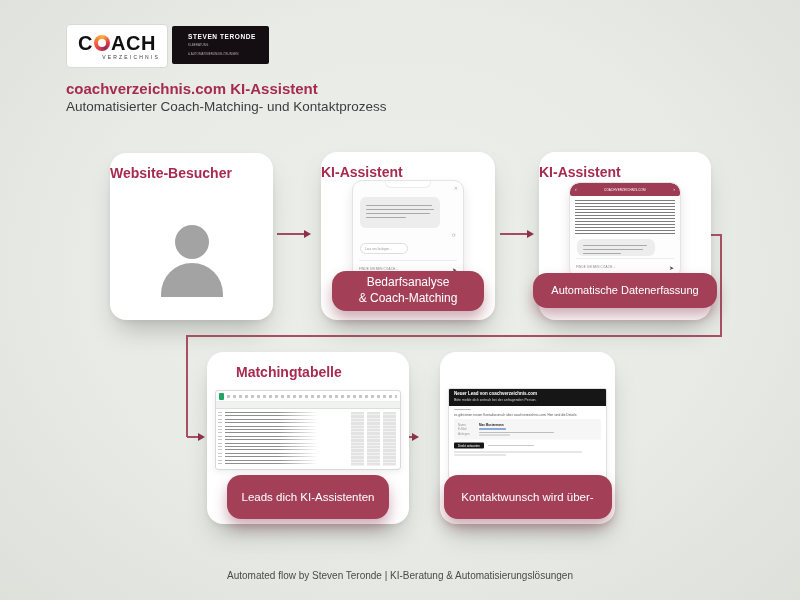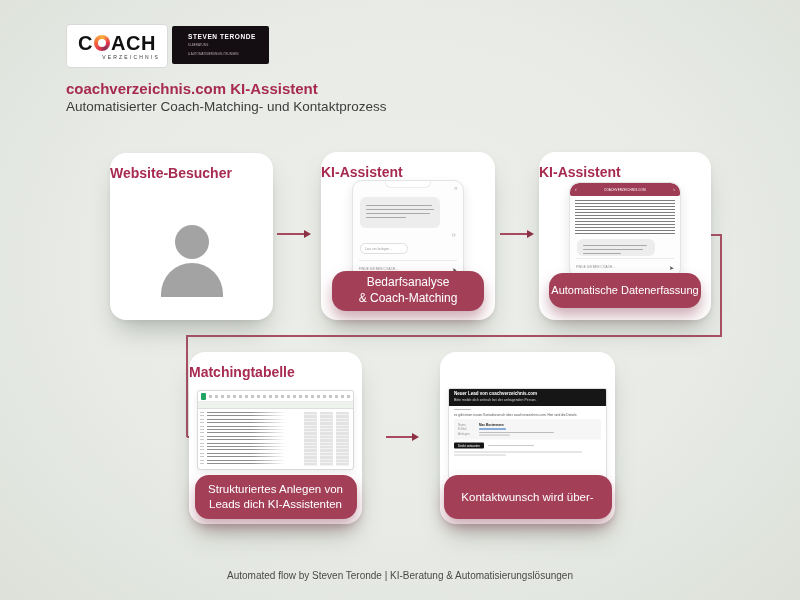--- a/index.html
+++ b/index.html
@@ -190,43 +190,42 @@
       <div class="bubble" style="left:7px;top:56px;width:78px;height:17px;padding:3px 6px;">
         <div class="bl" style="width:64px;"></div>
         <div class="bl" style="width:60px;"></div>
         <div class="bl" style="width:38px;"></div>
       </div>
       <div class="input-row">
         <span class="input-ph">FINDE DEINEN COACH...</span>
         <span class="send">➤</span>
       </div>
     </div>
-    <div class="badge" style="bottom:12px;width:152px;height:35px;font-size:11px;">
+    <div class="badge" style="bottom:12px;width:184px;height:35px;font-size:11px;">
       <span>Automatische Datenerfassung</span>
     </div>
   </div>
 
-  <div class="card" style="left:189px;top:352px;width:173px;height:172px;">
+  <div class="card" style="left:207px;top:352px;width:173px;height:172px;padding-left:29px;">
     <div class="card-title">Matchingtabelle</div>
     <div class="sheet">
       <div class="sheet-toolbar">
         <div class="gs-icon"></div>
         <div class="tool-stripes"></div>
       </div>
       <div class="sheet-header"></div>
       <div class="sheet-body">
         <div class="rownum"></div>
         <div class="rows-left"></div>
         <div class="col-gray" style="right:36px;"></div>
         <div class="col-gray" style="right:20px;"></div>
         <div class="col-gray" style="right:4px;"></div>
       </div>
     </div>
     <div class="badge" style="bottom:5px;width:162px;height:44px;font-size:11.5px;">
-      <span>Strukturiertes Anlegen von</span>
       <span>Leads dich KI-Assistenten</span>
     </div>
   </div>
 
   <div class="card" style="left:440px;top:352px;width:175px;height:172px;">
     <div class="email">
       <div class="email-header">
         <div class="scale-half eh-inner">
           <div class="eh-title">Neuer Lead von coachverzeichnis.com</div>
           <div class="eh-sub">Bitte melde dich zeitnah bei der anfragenden Person.</div>

